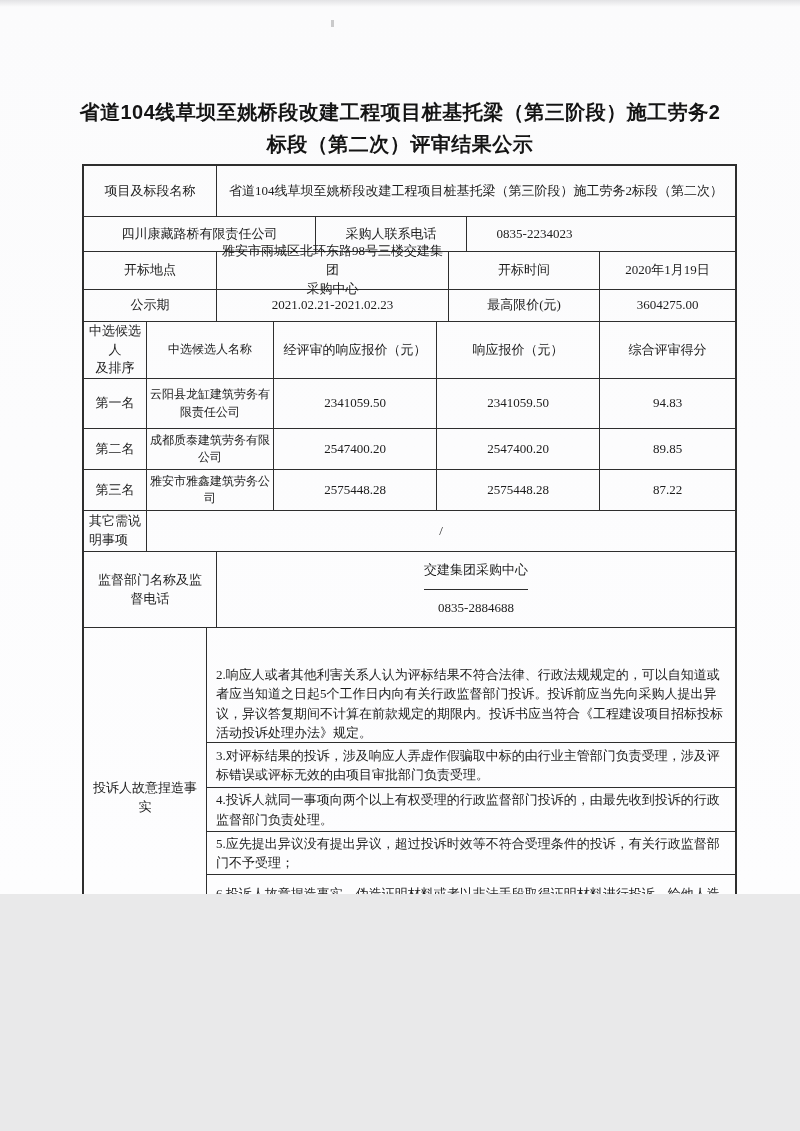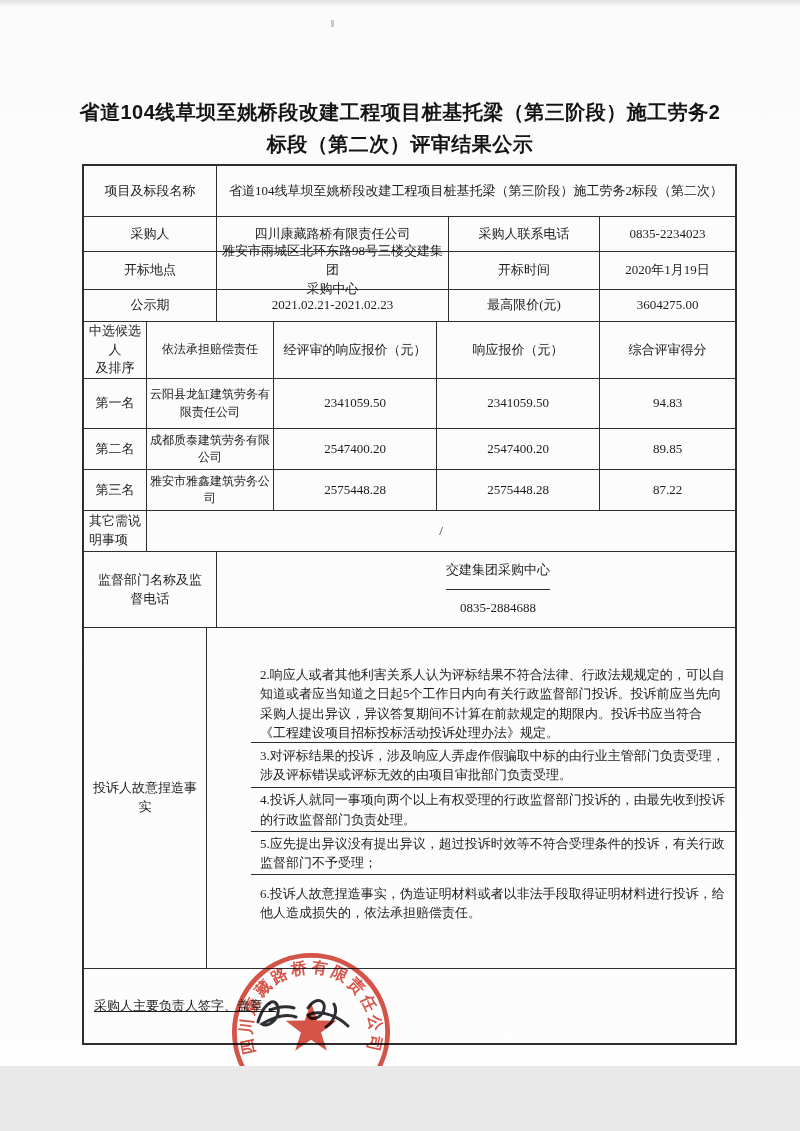--- a/index.html
+++ b/index.html
@@ -2,21 +2,21 @@
 <html><head>
 <meta charset="utf-8">
 <style>
   html,body{margin:0;padding:0;}
   body{
     width:800px;height:1131px;
     background:#e9e9ea;
     font-family:"Liberation Serif","DejaVu Serif",serif;
   }
   .page{
-    position:relative;width:800px;height:1066px;overflow:hidden;
+    position:relative;width:800px;height:894px;overflow:hidden;
     background:linear-gradient(#e3e3e5 0px,#fbfbfc 7px,#fdfdfe 100%);
     color:#1c1c1c;
   }
   .speck{position:absolute;left:331px;top:20px;width:3px;height:7px;background:#9a9a9a;opacity:.5;}
   .doc-title{
     position:absolute;left:60px;top:96px;width:680px;
     text-align:center;font-family:"Liberation Sans","DejaVu Sans",sans-serif;
     font-size:20px;font-weight:bold;line-height:1.6;color:#141414;
     white-space:pre-line;letter-spacing:.5px;
   }
@@ -35,21 +35,21 @@
   .c:last-child{border-right:none;}
   .h51{height:51px}.h35{height:35px}.h38{height:38px}.h32{height:32px}
   .h57{height:57px}.h50{height:50px}.h41{height:41px}.h76{height:76px}
   .h341{height:341px}.h74{height:74px}
   .w-label{width:133px}.w-v1{width:232px}.w-l2{width:151px}.w-v2{width:135px;flex:none}
   .w-rank{width:63px}.w-name{width:127px;font-size:12px;padding:0 2px}
   .w-bid{width:163px}.w-ebid{width:163px}.w-score{width:135px}
   .w-fill{flex:1}
   .left-val{justify-content:flex-start;text-align:center;padding-left:12px;padding-right:8px;}
   .w-nlabel{width:123px}
-  .stack{flex:1;display:flex;flex-direction:column;border-right:none;padding:0;margin-left:44px;}
+  .stack{flex:1;display:flex;flex-direction:column;border-right:none;padding:0;}
   .stack .sub{
     flex:none;display:flex;align-items:center;justify-content:center;
     border-bottom:1.5px solid #2e2e2e;box-sizing:border-box;font-size:13px;
   }
   .stack .sub:last-child{border-bottom:none;}
   .sub.s37{height:37.2px}
   .para{
     justify-content:flex-start;text-align:left;
     padding:3px 9px;font-size:12.5px;line-height:1.5;
   }
@@ -75,21 +75,20 @@
 标段（第二次）评审结果公示</div>
 
   <div class="tbl">
 
     <div class="row h51">
       <div class="c w-label">项目及标段名称</div>
       <div class="c w-fill left-val">省道104线草坝至姚桥段改建工程项目桩基托梁（第三阶段）施工劳务2标段（第二次）</div>
     </div>
 
     <div class="row h35">
-      <div class="c w-label">采购人</div>
       <div class="c w-v1">四川康藏路桥有限责任公司</div>
       <div class="c w-l2">采购人联系电话</div>
       <div class="c w-v2">0835-2234023</div>
     </div>
 
     <div class="row h38">
       <div class="c w-label">开标地点</div>
       <div class="c w-v1">雅安市雨城区北环东路98号三楼交建集团
 采购中心</div>
       <div class="c w-l2">开标时间</div>
@@ -99,21 +98,21 @@
     <div class="row h32">
       <div class="c w-label">公示期</div>
       <div class="c w-v1">2021.02.21-2021.02.23</div>
       <div class="c w-l2">最高限价(元)</div>
       <div class="c w-v2">3604275.00</div>
     </div>
 
     <div class="row h57">
       <div class="c w-rank">中选候选人
 及排序</div>
-      <div class="c w-name">依法承担赔偿责任</div>
+      <div class="c w-name">中选候选人名称</div>
       <div class="c w-ebid">经评审的响应报价（元）</div>
       <div class="c w-bid">响应报价（元）</div>
       <div class="c w-score">综合评审得分</div>
     </div>
 
     <div class="row h50">
       <div class="c w-rank">第一名</div>
       <div class="c w-name">云阳县龙缸建筑劳务有限责任公司</div>
       <div class="c w-bid">2341059.50</div>
       <div class="c w-ebid">2341059.50</div>

